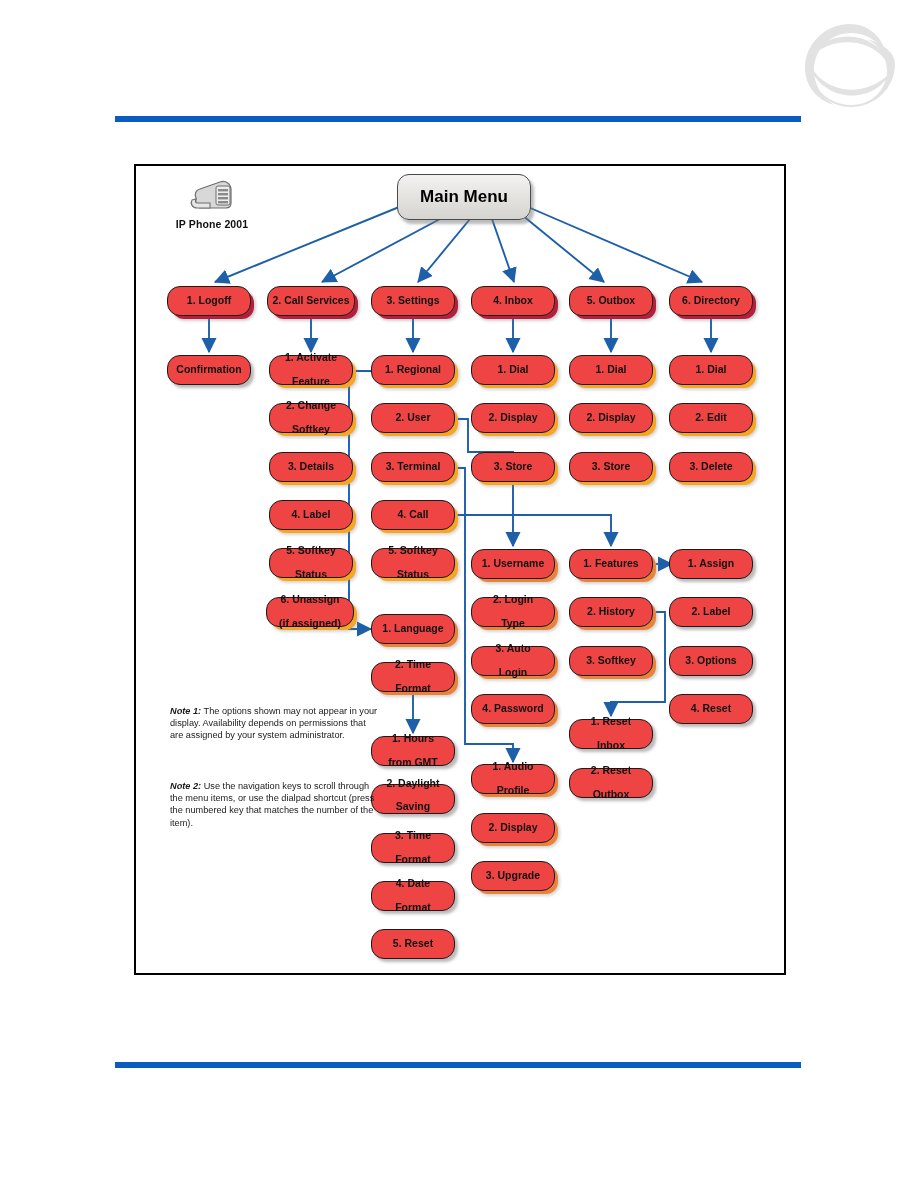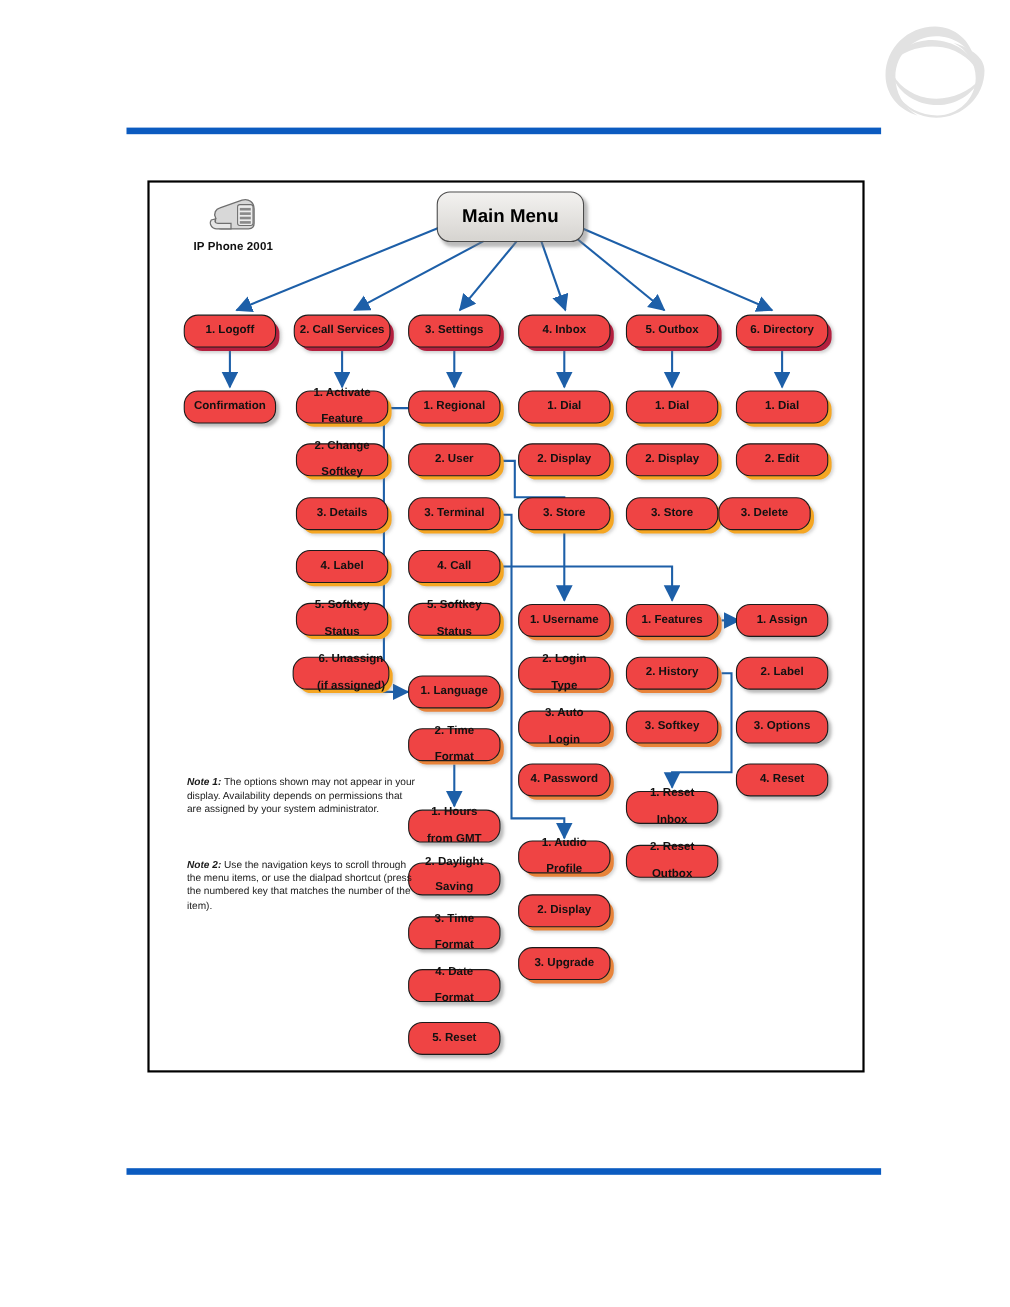--- a/index.html
+++ b/index.html
@@ -161,21 +161,21 @@
   </div>
 <div class="node w1 sh-orange" style="left:269px;top:452px;">
     <span>3. Details</span>
   </div>
 <div class="node w1 sh-orange" style="left:269px;top:500px;">
     <span>4. Label</span>
   </div>
 <div class="node w1 sh-orange" style="left:269px;top:548px;">
     <span><span>5. Softkey</span><br><span>Status</span></span>
   </div>
-<div class="node w2 sh-orange" style="left:266px;top:597px;justify-content:flex-end;">
+<div class="node w2 sh-orange" style="left:266px;top:597px;">
     <span><span>6. Unassign</span><br><span>(if assigned)</span></span>
   </div>
 
 <div class="node w1 sh-orange" style="left:371px;top:355px;">
     <span>1. Regional</span>
   </div>
 <div class="node w1 sh-orange" style="left:371px;top:403px;">
     <span>2. User</span>
   </div>
 <div class="node w1 sh-orange" style="left:371px;top:452px;">
@@ -230,21 +230,21 @@
 <div class="node w1 sh-orange" style="left:569px;top:452px;">
     <span>3. Store</span>
   </div>
 
 <div class="node w1 sh-orange" style="left:669px;top:355px;">
     <span>1. Dial</span>
   </div>
 <div class="node w1 sh-orange" style="left:669px;top:403px;">
     <span>2. Edit</span>
   </div>
-<div class="node w1 sh-orange" style="left:653px;top:452px;">
+<div class="node w1 sh-orange" style="left:669px;top:452px;">
     <span>3. Delete</span>
   </div>
 
 <div class="node w1 sh-orange2" style="left:471px;top:549px;">
     <span>1. Username</span>
   </div>
 <div class="node w1 sh-orange2" style="left:471px;top:597px;">
     <span><span>2. Login</span><br><span>Type</span></span>
   </div>
 <div class="node w1 sh-orange2" style="left:471px;top:646px;">

